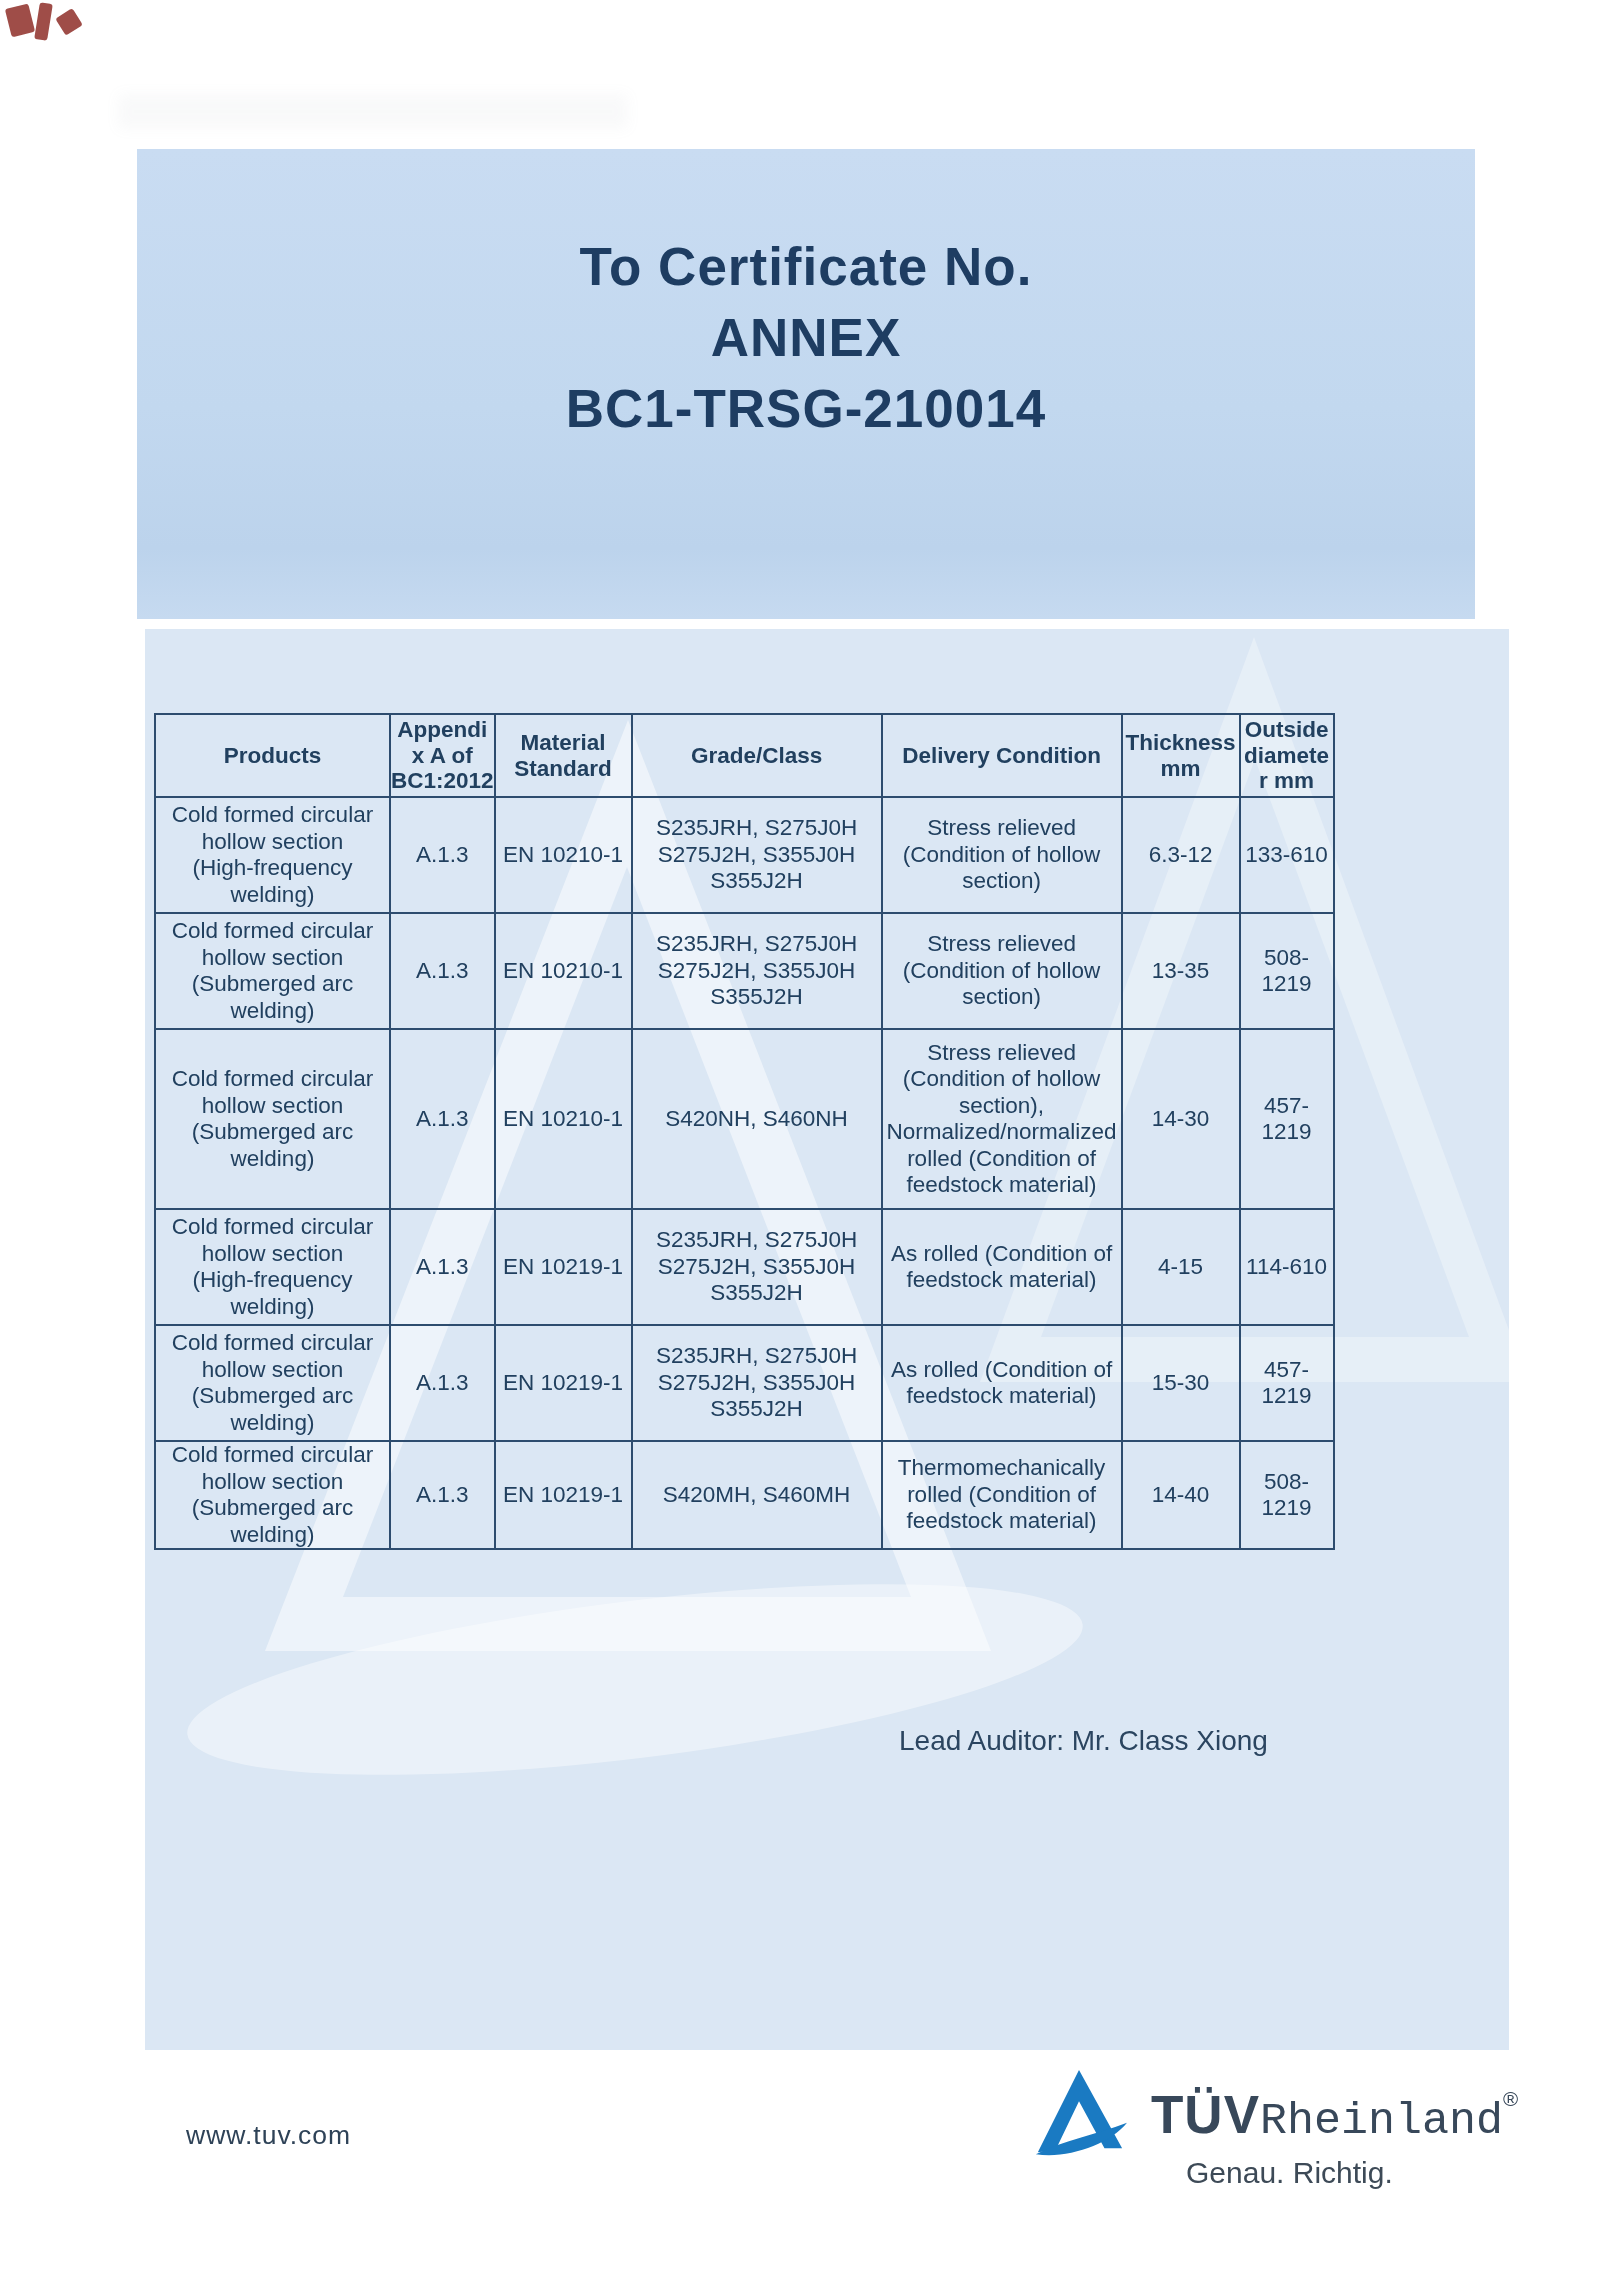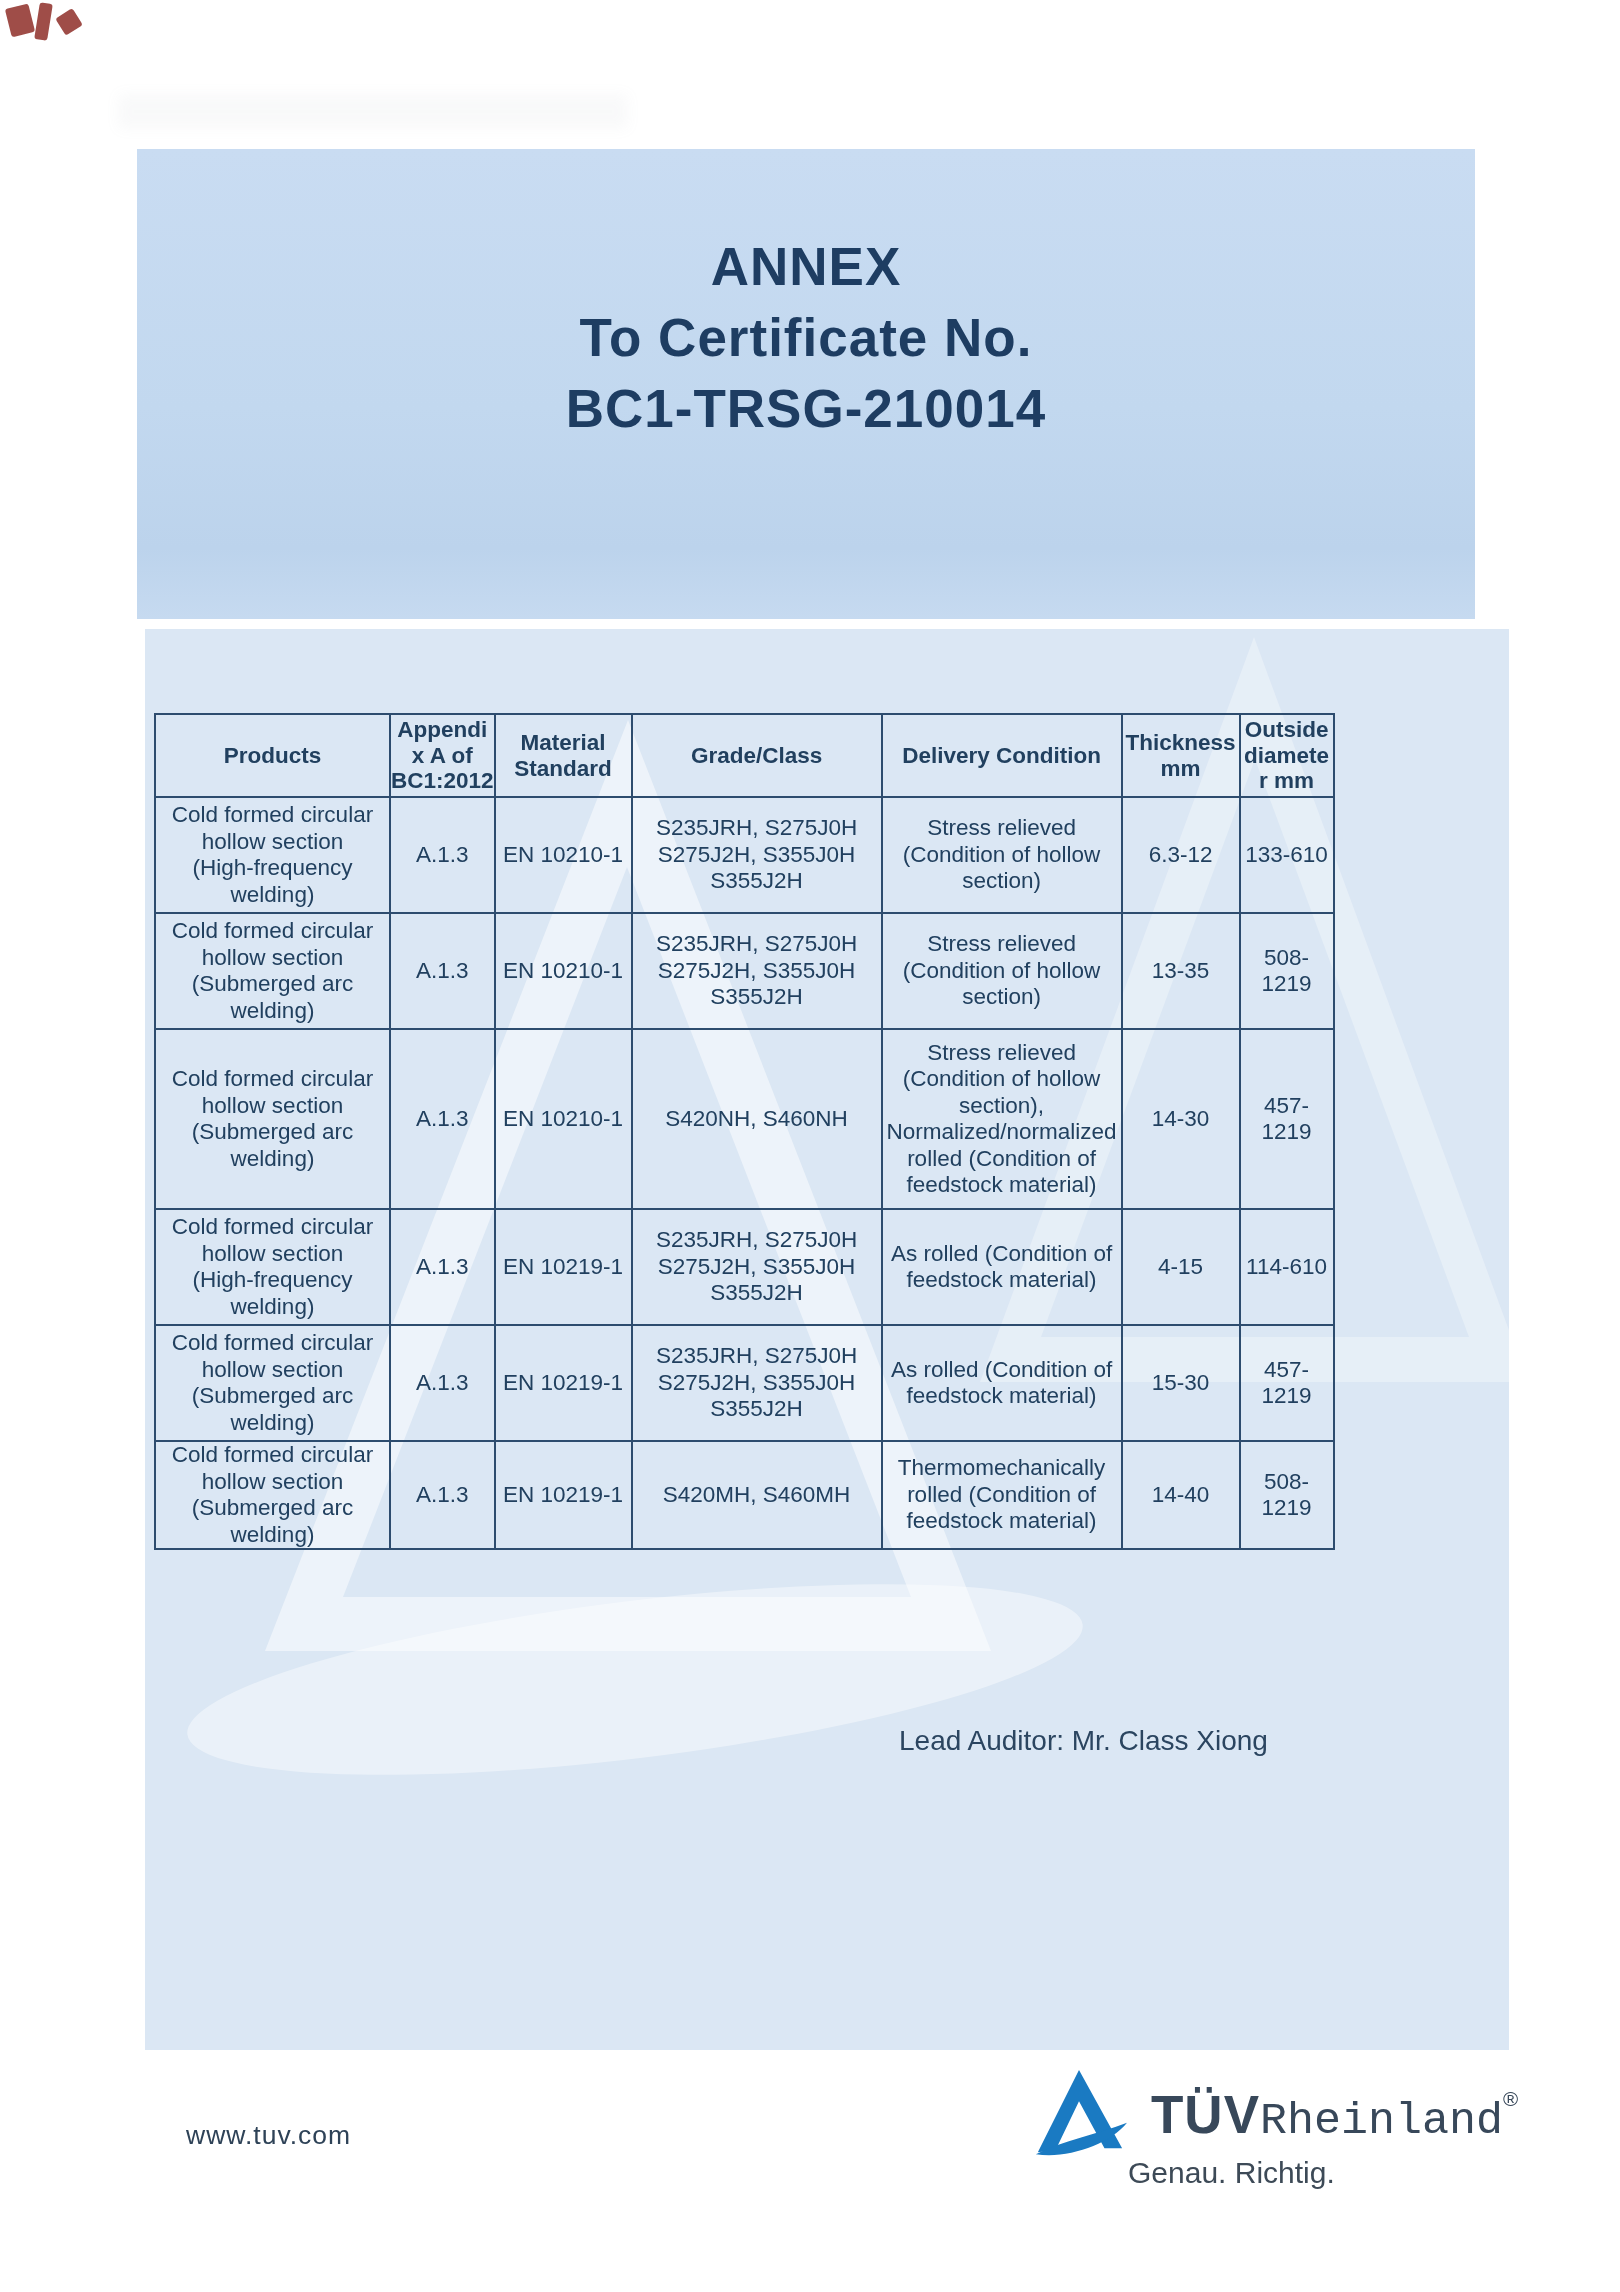--- a/index.html
+++ b/index.html
@@ -58,36 +58,36 @@
   tr.r-tall{height:180px;}
   tr.r-last{height:108px;}
   
   .lead-auditor{position:absolute;left:899px;top:1725px;font-size:28px;color:#2b4560;}
   .website{position:absolute;left:186px;top:2120px;font-size:26.5px;color:#2e4257;letter-spacing:1px;text-align:center;}
   .logo{position:absolute;left:1024px;top:2066px;width:110px;height:98px;}
   .brand{position:absolute;left:1151px;top:2084px;color:#38485a;}
   .brand .tuv{font-size:53px;font-weight:bold;letter-spacing:1px;}
   .brand .rheinland{font-size:45px;font-weight:normal;font-family:Liberation Mono, monospace;}
   .brand .reg{font-size:20.6px;vertical-align:27.4px;}
-  .tagline{position:absolute;left:1128px;top:2156px;font-size:30px;color:#3d4a57;}
+  .tagline{position:absolute;left:1186px;top:2156px;font-size:30px;color:#3d4a57;}
 </style>
 </head>
 <body>
 
 <div id="page">
 
   <div class="mark m1"></div>
   <div class="mark m2"></div>
   <div class="mark m3"></div>
   <div class="smudge"></div>
 
   <div class="header-box">
     <div class="title-wrap">
+      <div class="title-line">To Certificate No.</div>
       <div class="title-line">ANNEX</div>
-      <div class="title-line">To Certificate No.</div>
       <div class="title-line">BC1-TRSG-210014</div>
     </div>
   </div>
 
   <div class="page-body">
     <div class="wm-tri-outer"></div>
     <div class="wm-tri-inner"></div>
     <div class="wm-swoosh"></div>
     <div class="wm2-outer"></div>
     <div class="wm2-inner"></div>

